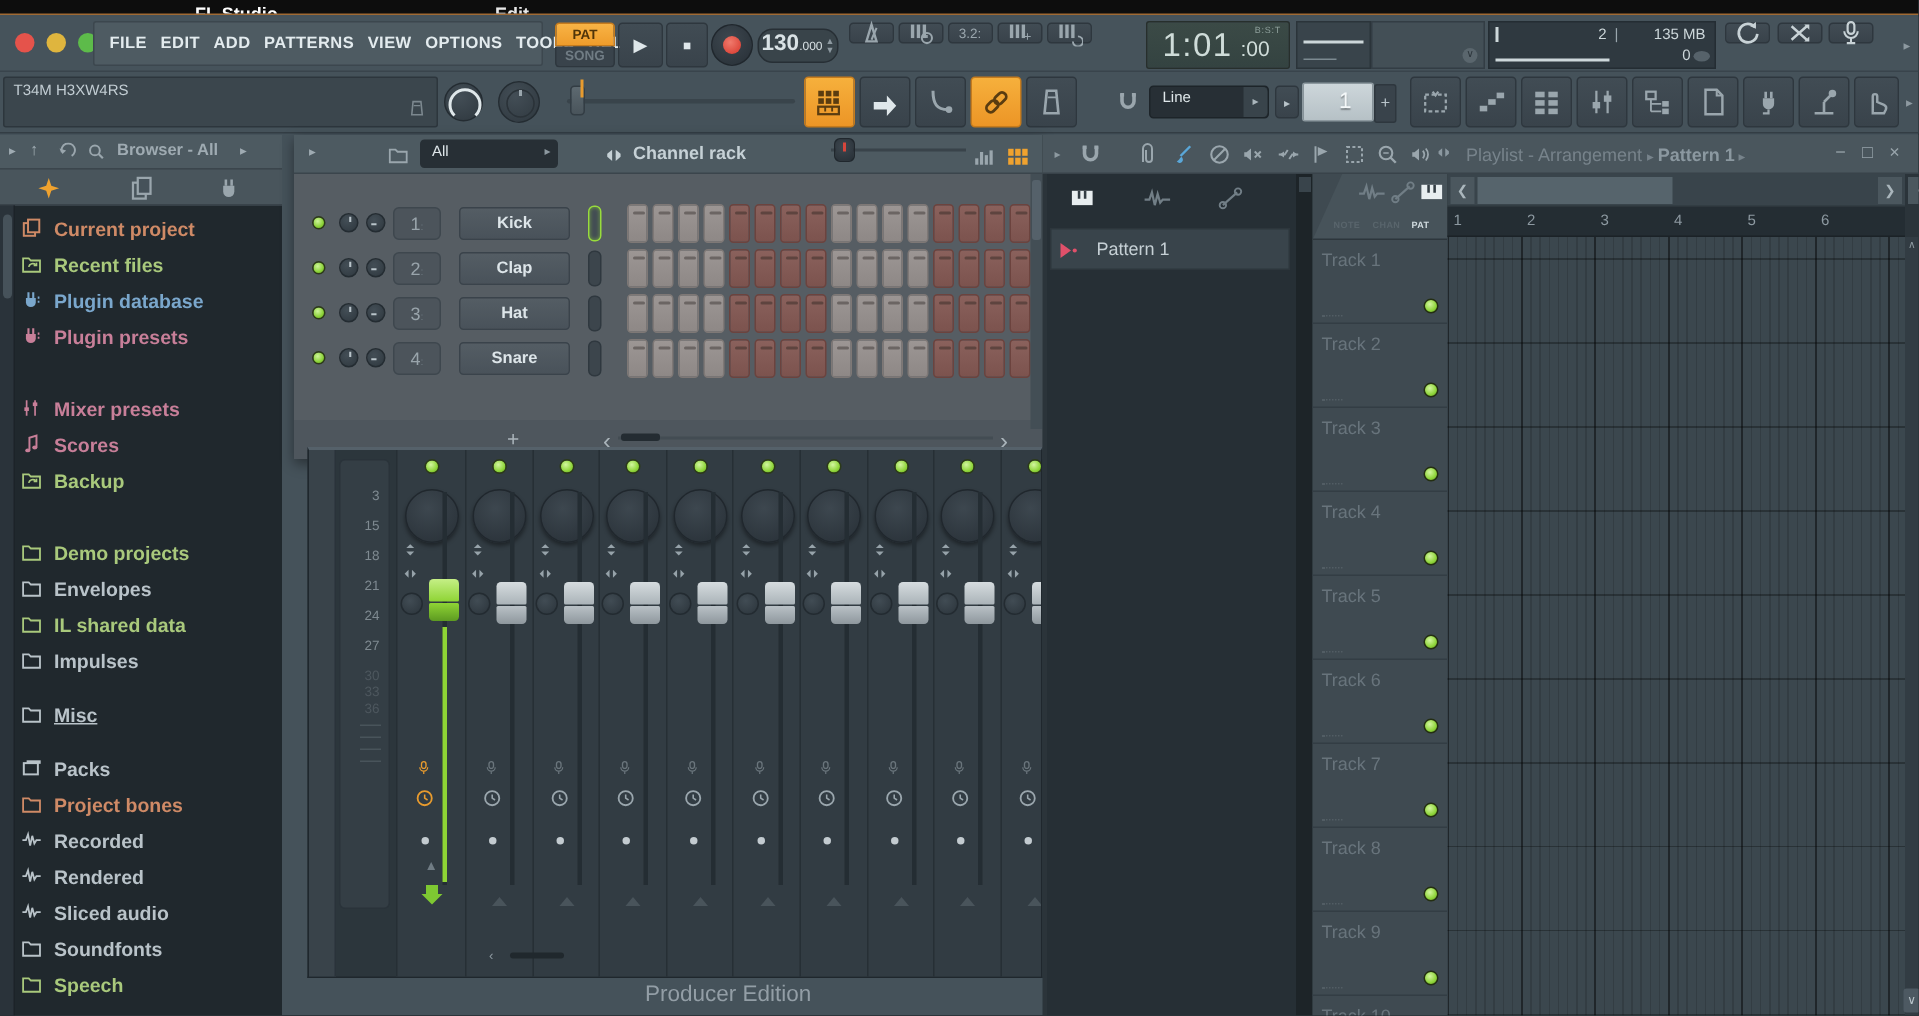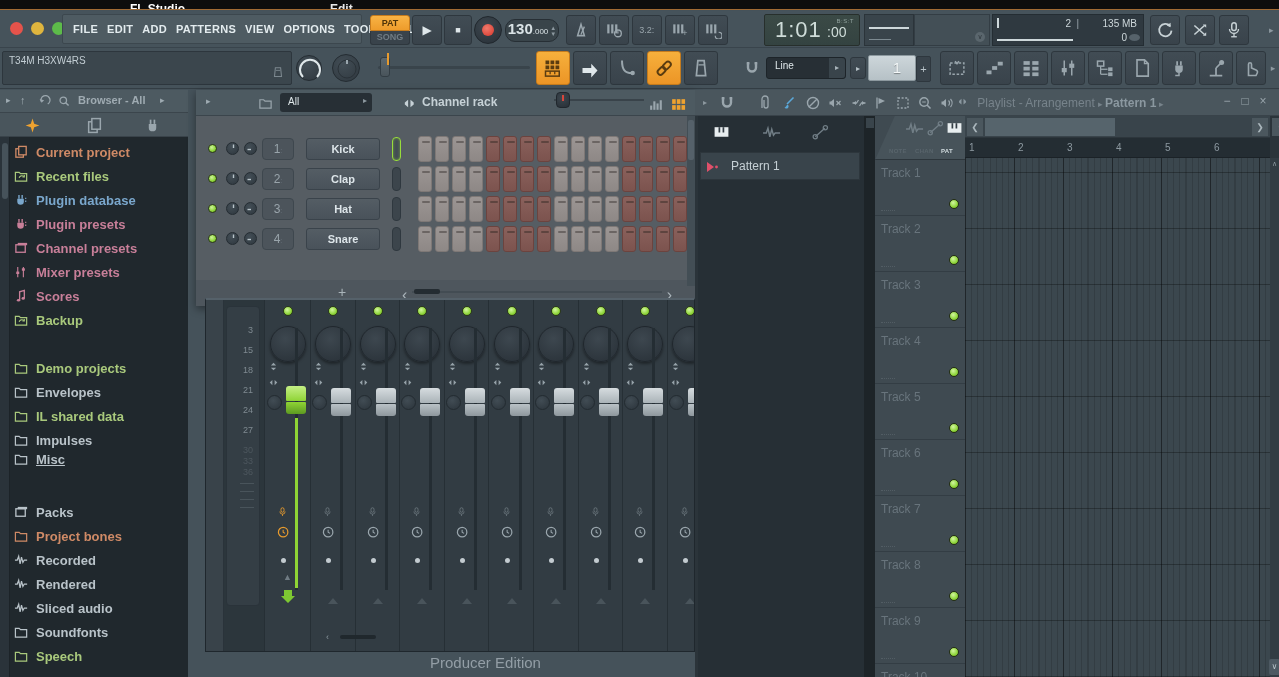--- a/index.html
+++ b/index.html
@@ -37,21 +37,21 @@
   #blankpanel { left:914px; top:3px; width:76px; height:32px; background:#434f56; border:1px solid #333d44; }
   #blankpanel .circ { position:absolute; right:4px; bottom:3px; width:10px; height:10px; border-radius:50%; background:#5a666d; color:#2d363c; font-size:7px; text-align:center; line-height:10px; }
   #membox { left:992px; top:3px; width:152px; height:32px; background:#2f3940; border:1px solid #242d33; color:#cdd7da; font-size:10px; }
   #membox .tick { position:absolute; left:4px; top:3px; width:2px; height:10px; background:#cdd7da; }
   #membox .poly { position:absolute; right:72px; top:3px; }
   #membox .pdiv { position:absolute; right:64px; top:3px; color:#9aa6ad; }
   #membox .mem { position:absolute; right:6px; top:3px; }
   #membox .meter { position:absolute; left:4px; bottom:4px; width:76px; height:2px; background:#cdd7da; }
   #membox .zero { position:absolute; right:16px; bottom:2px; }
   #membox .oval { position:absolute; right:3px; bottom:4px; width:11px; height:7px; border-radius:50%; background:#56626a; }
-  .roundbtn { width:30px; height:30px; top:4px; }
+  .roundbtn { width:30px; height:14px; top:4px; }
   .tinyarrow { color:#8d99a0; font-size:9px; }
 
   
   #hintbar { left:2px; top:3px; width:290px; height:34px; background:#3b464d; border:1px solid #2d363d; border-radius:2px; color:#c2cdd3; font-size:10px; padding:3px 6px; }
   #hintbar .hicon { position:absolute; right:6px; bottom:4px; opacity:.8; }
   .knob { border-radius:50%; background:radial-gradient(circle at 40% 35%, #434e56, #2e373e); border:1px solid #242c32; }
   #slider1 { left:378px; top:18px; width:152px; height:3px; background:#39444b; border-radius:2px; }
   #slider1 .handle { position:absolute; left:2px; top:-9px; width:10px; height:20px; background:linear-gradient(#5d6970,#49545b); border:1px solid #333d44; border-radius:3px; }
   #slider1 .mark { position:absolute; left:6px; top:-5px; width:2px; height:12px; background:#e89b2e; }
   .sw { width:34px; height:34px; top:3px; }
@@ -559,29 +559,20 @@
           <span class="icon">
             <svg width="15" height="15" viewBox="0 0 16 16">
               <path d="M3.5 6 h7 v3 a3.5 3.5 0 0 1 -7 0 Z" fill="#c87f99"></path>
               <line x1="5.3" y1="2" x2="5.3" y2="6" stroke="#c87f99" stroke-width="1.5"></line>
               <line x1="8.7" y1="2" x2="8.7" y2="6" stroke="#c87f99" stroke-width="1.5"></line>
               <line x1="12.5" y1="5" x2="12.5" y2="10" stroke="#c87f99" stroke-width="1.2" stroke-dasharray="1.5 1.5"></line>
             </svg>
           </span>
           <span>Plugin presets</span>
         </div>
-        <div class="bitem" style="top: 99px; color: rgb(200, 127, 153);">
-          <span class="icon">
-            <svg width="15" height="15" viewBox="0 0 16 16">
-              <rect x="2" y="4" width="10" height="8" fill="none" stroke="#c87f99" stroke-width="1.4"></rect>
-              <rect x="4" y="2" width="10" height="2.5" fill="#c87f99"></rect>
-            </svg>
-          </span>
-          <span>Channel presets</span>
-        </div>
         <div class="bitem" style="top: 123px; color: rgb(200, 127, 153);">
           <span class="icon">
             <svg width="15" height="15" viewBox="0 0 16 16">
               <line x1="4" y1="2" x2="4" y2="13" stroke="#c87f99" stroke-width="1.2"></line>
               <line x1="10" y1="2" x2="10" y2="13" stroke="#c87f99" stroke-width="1.2"></line>
               <rect x="2.4" y="7" width="3.2" height="2.6" fill="#c87f99"></rect>
               <rect x="8.4" y="3.5" width="3.2" height="2.6" fill="#c87f99"></rect>
             </svg>
           </span>
           <span>Mixer presets</span>
@@ -631,21 +622,21 @@
           <span>IL shared data</span>
         </div>
         <div class="bitem" style="top: 291px; color: rgb(185, 195, 201);">
           <span class="icon">
             <svg width="15" height="15" viewBox="0 0 16 16">
               <path d="M1.5 3.5 h4 l1.5 1.5 h6.5 v8 H1.5 Z" fill="none" stroke="#b9c3c9" stroke-width="1.3"></path>
             </svg>
           </span>
           <span>Impulses</span>
         </div>
-        <div class="bitem" style="top: 310px; color: rgb(185, 195, 201); text-decoration: underline;">
+        <div class="bitem" style="top: 327px; color: rgb(185, 195, 201); text-decoration: underline;">
           <span class="icon">
             <svg width="15" height="15" viewBox="0 0 16 16">
               <path d="M1.5 3.5 h4 l1.5 1.5 h6.5 v8 H1.5 Z" fill="none" stroke="#b9c3c9" stroke-width="1.3"></path>
             </svg>
           </span>
           <span>Misc</span>
         </div>
         <div class="bitem" style="top: 363px; color: rgb(185, 195, 201);">
           <span class="icon">
             <svg width="15" height="15" viewBox="0 0 16 16">

